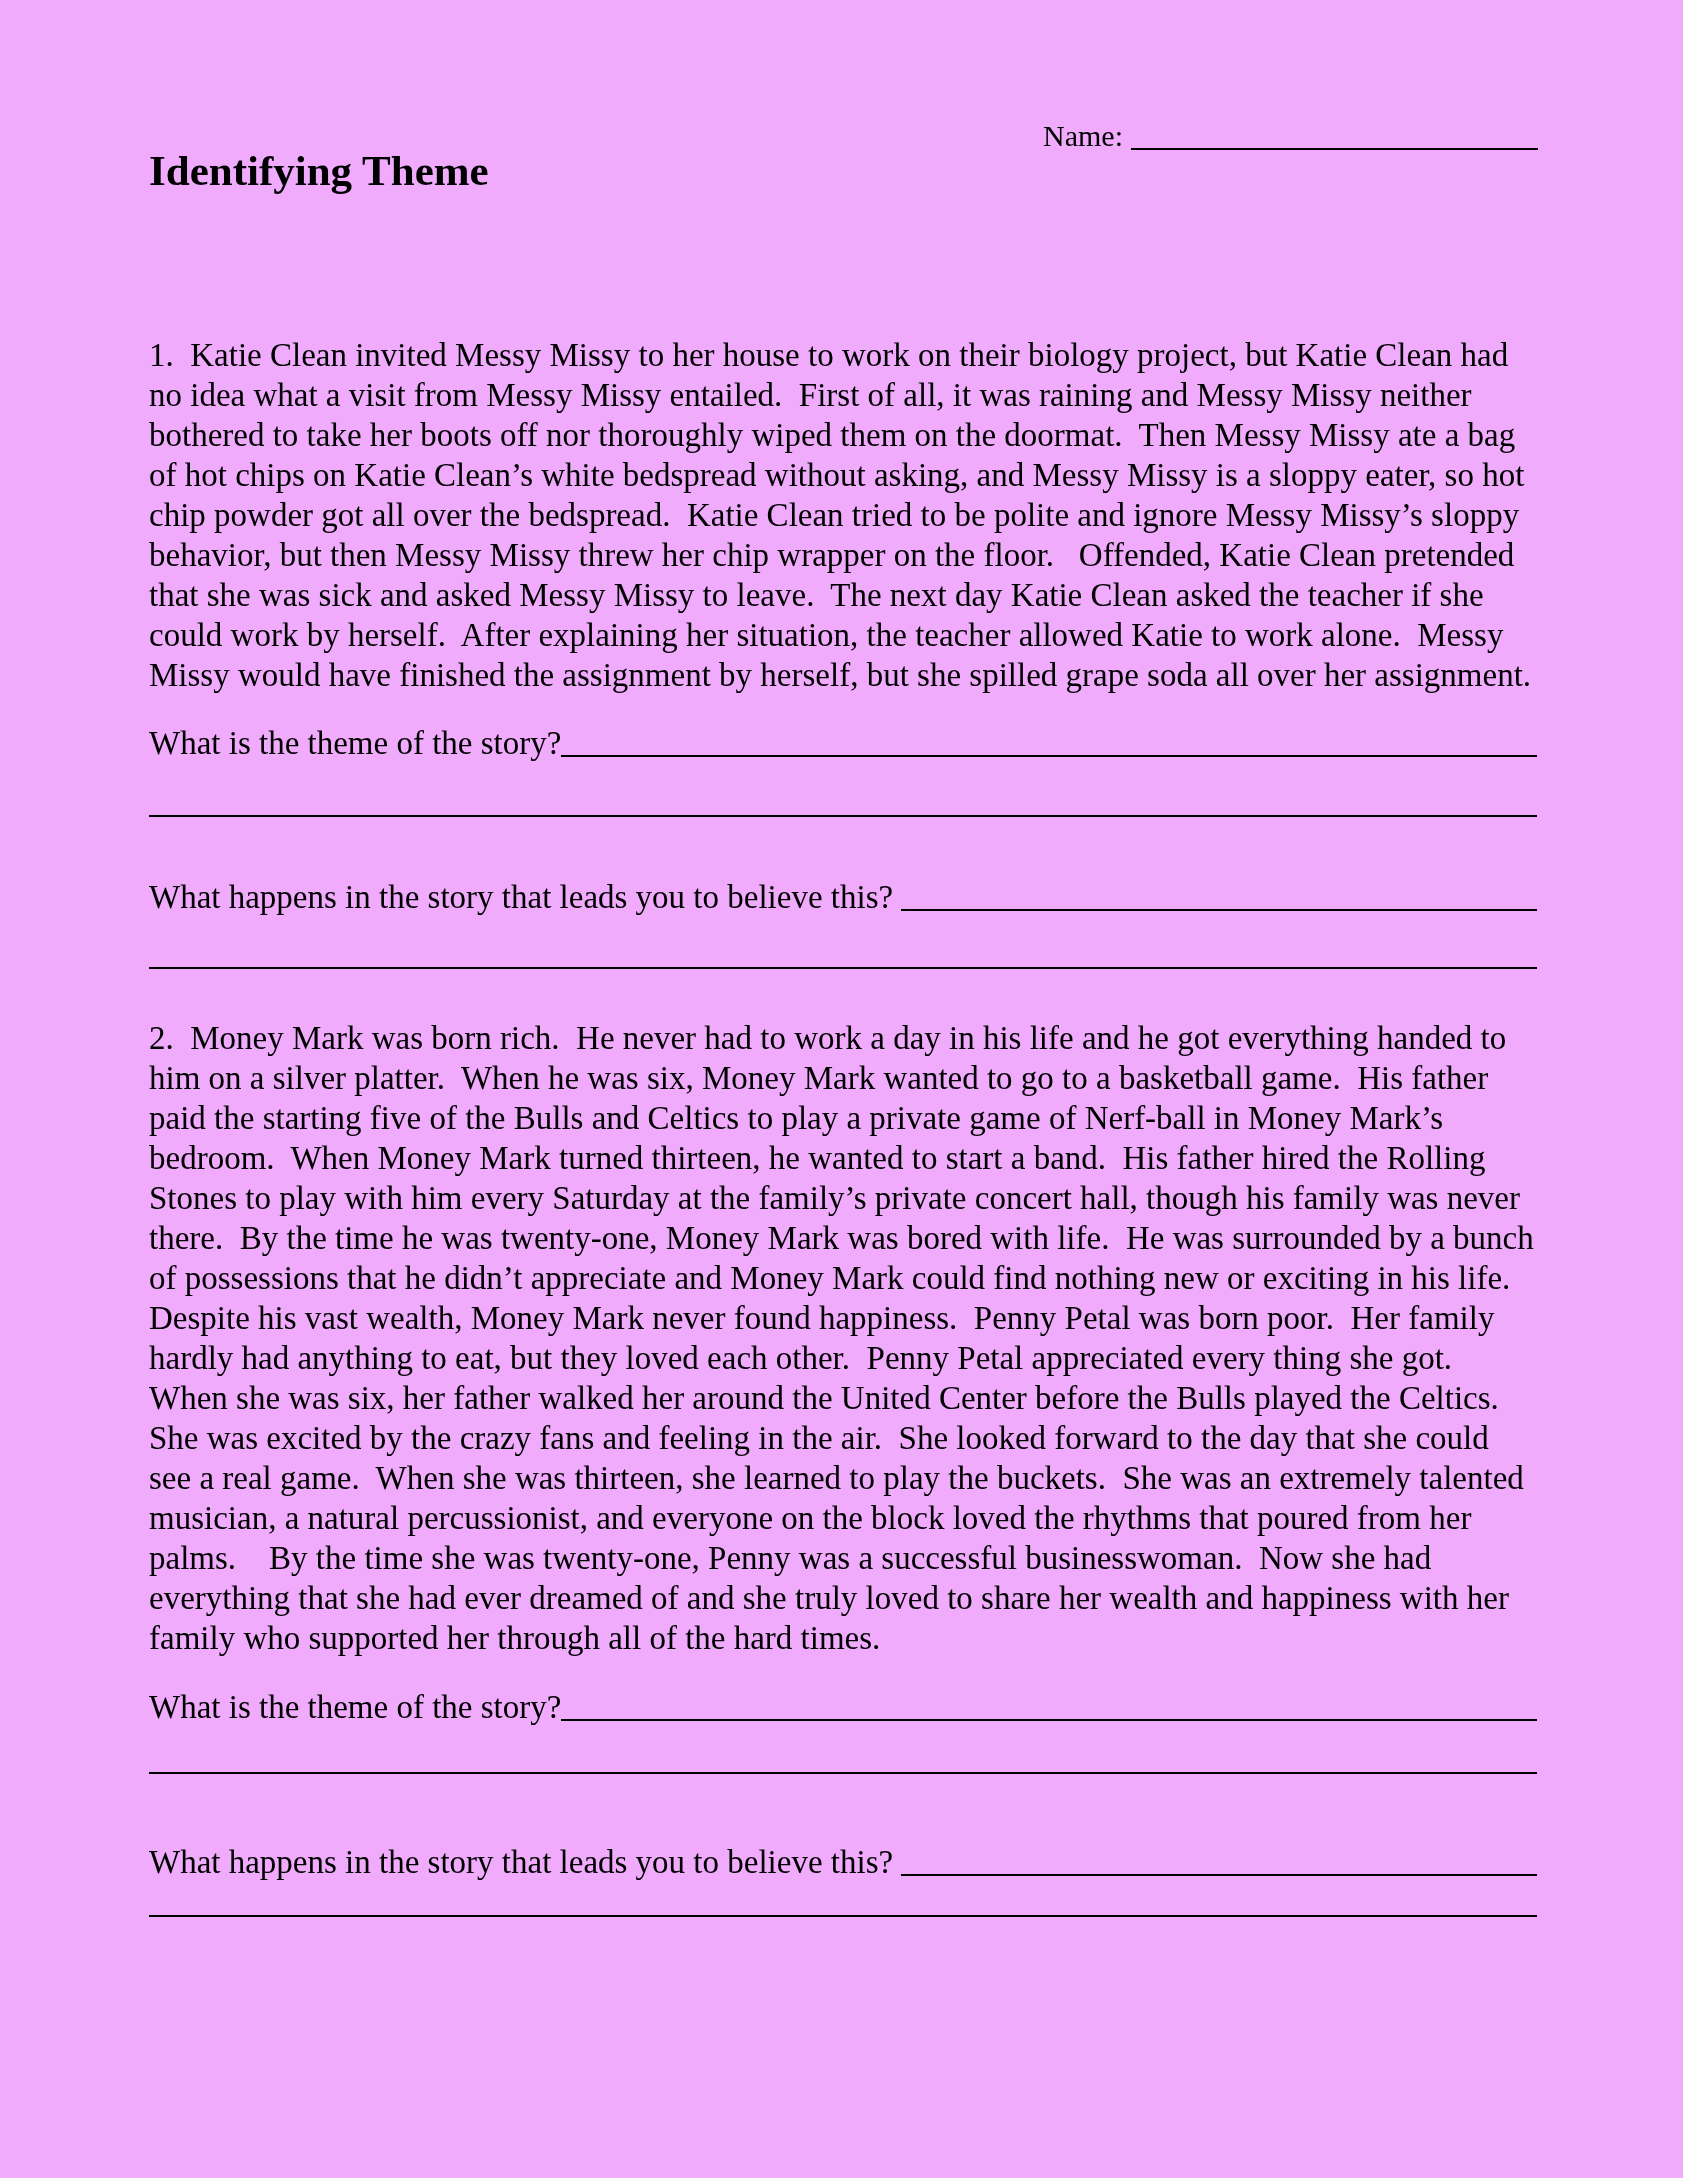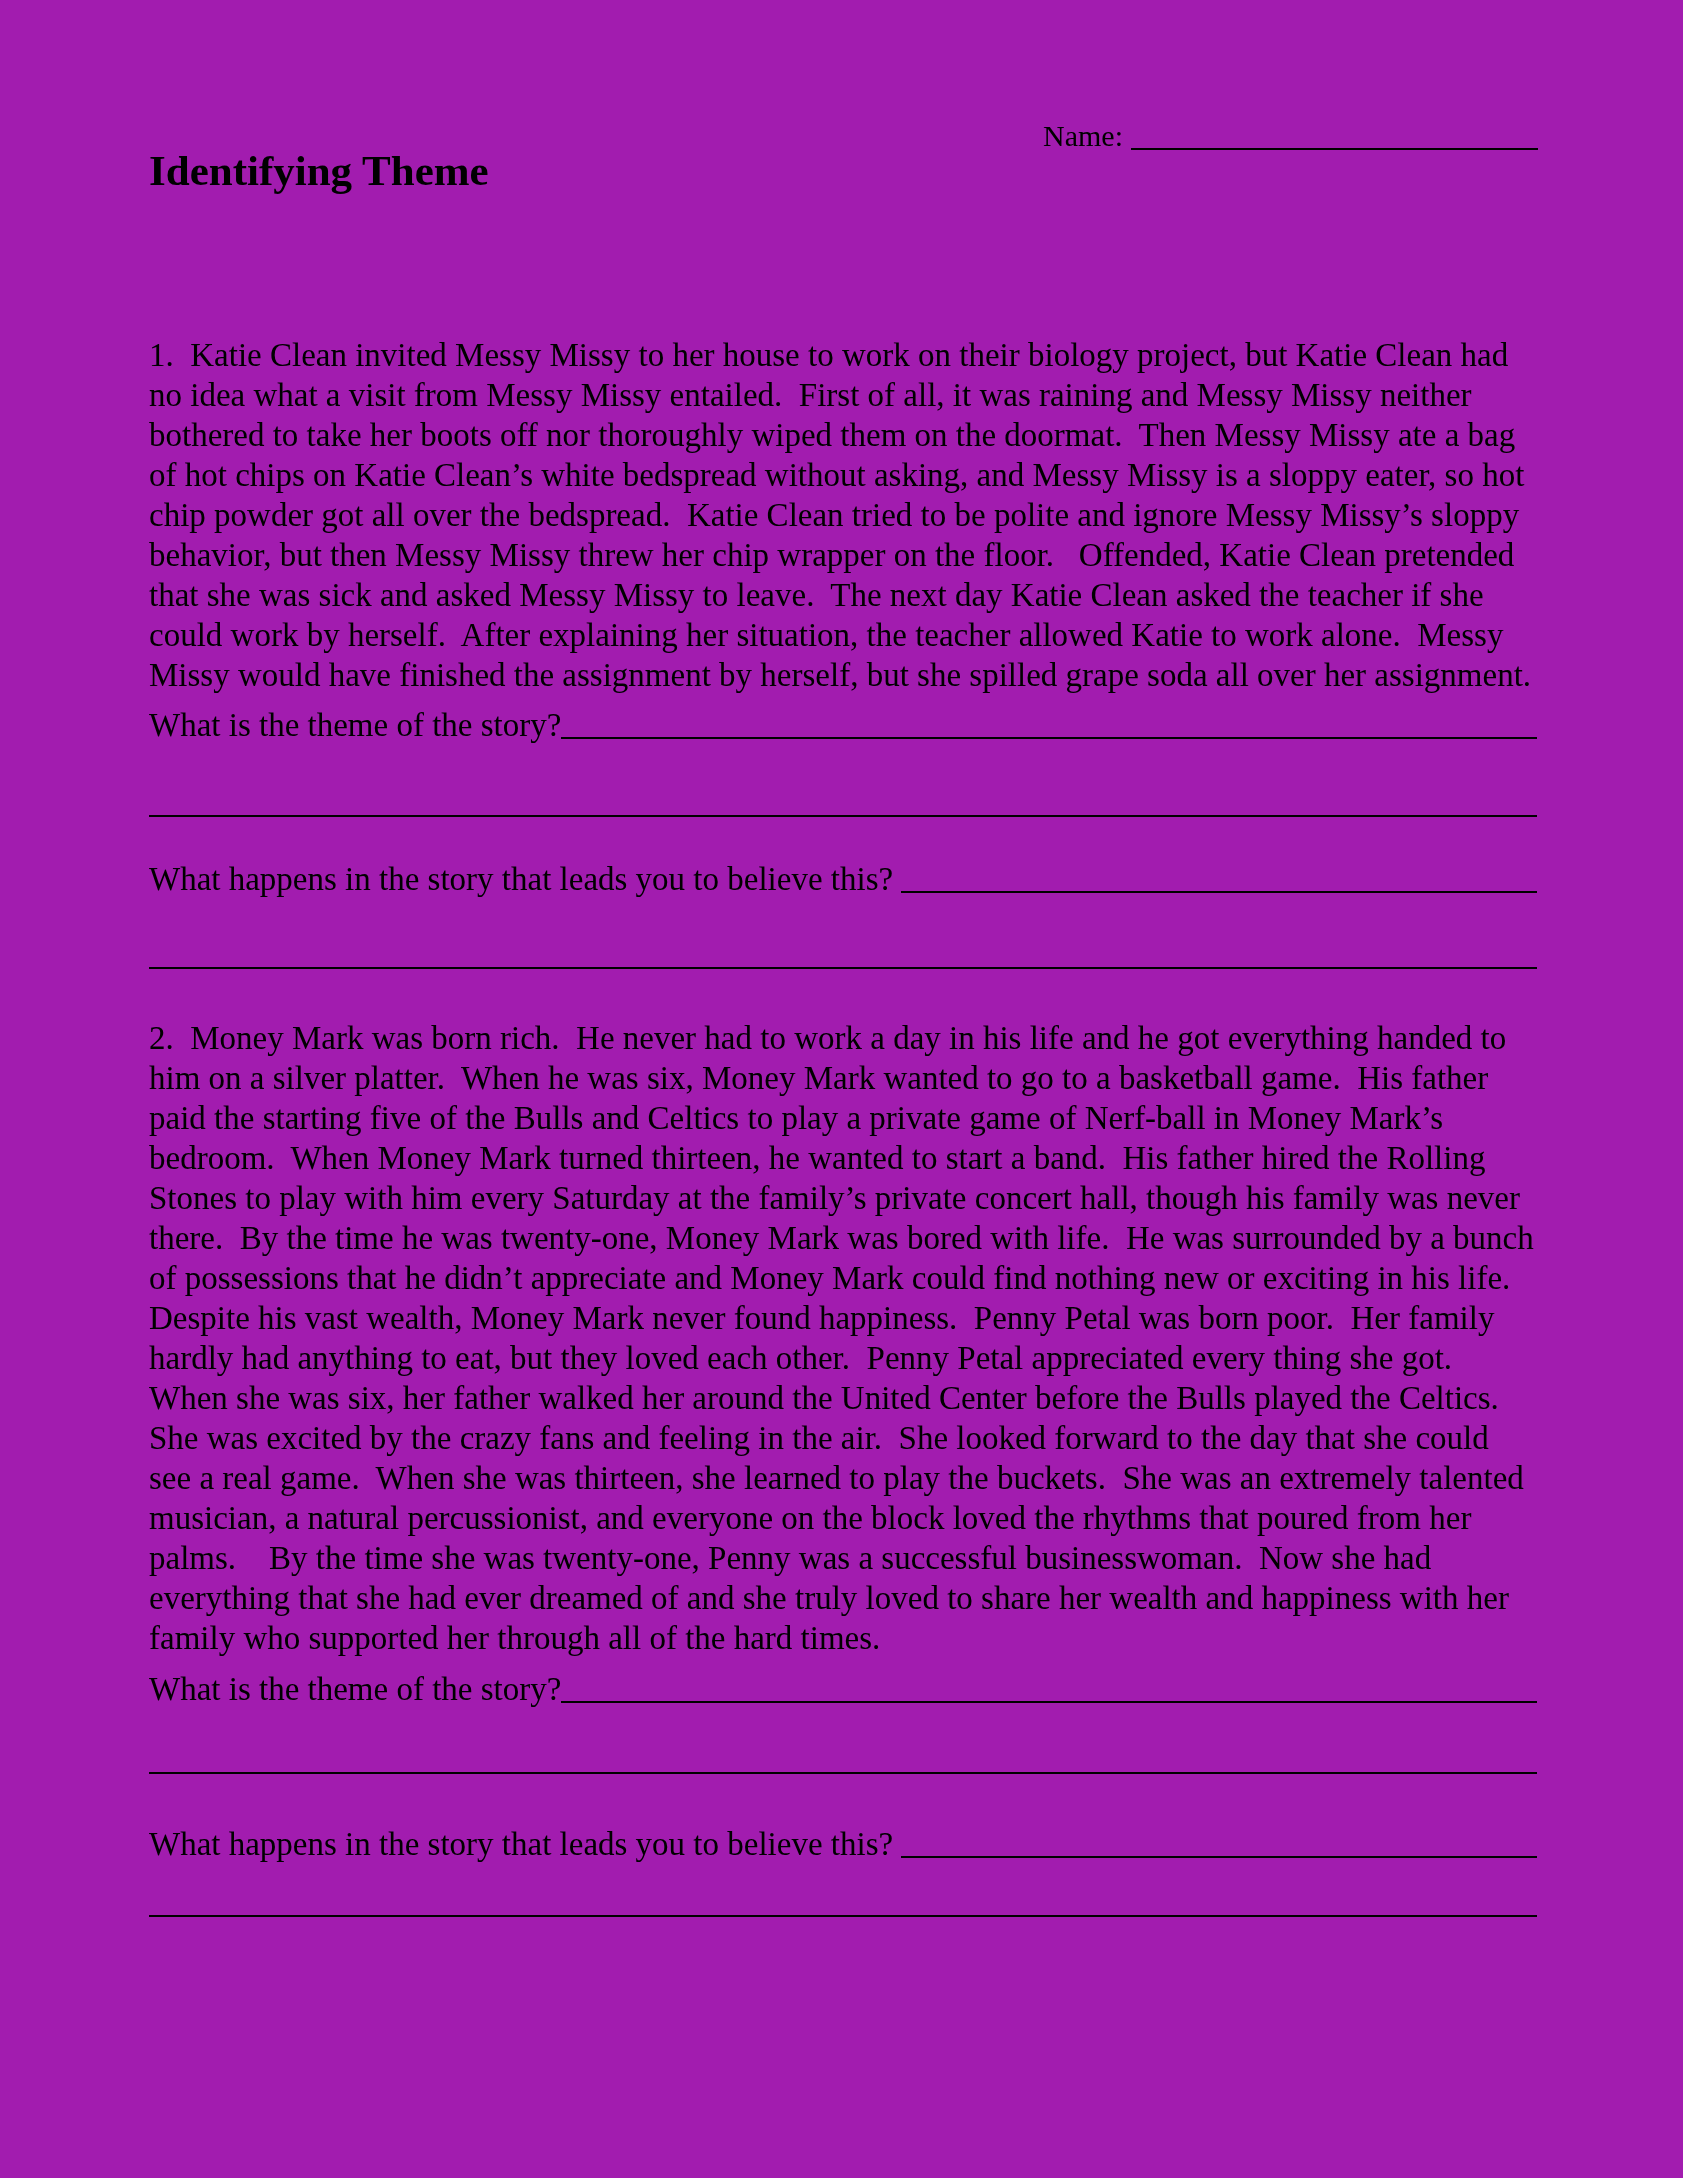--- a/index.html
+++ b/index.html
@@ -1,21 +1,21 @@
 <!DOCTYPE html>
 <html><head>
 <meta charset="utf-8">
 <style>
   * { margin:0; padding:0; box-sizing:border-box; }
   html,body { background:#ffffff; }
   .page {
     position:relative;
     width:1683px;
     height:2178px;
-    background:#a21caf;
+    background:#f0abfc;
     color:#000000;
     font-family:"Liberation Serif","DejaVu Serif",serif;
     overflow:hidden;
   }
   .body-text {
     font-size:33px;
     line-height:40px;
     white-space:pre-wrap;
     text-align:left;
   }
@@ -33,21 +33,21 @@
   }
 
   .title {
     top:147px;
     font-size:43px;
     font-weight:bold;
     line-height:48px;
   }
 
   .q-row { display:flex; align-items:stretch; }
-  .q-row .label { white-space:pre; }
+  .q-row .label { white-space:pre;margin-top:18px; }
   .q-row .fill {
     flex:1; border-bottom:2px solid #000; margin-bottom:6px;
   }
 
   .rule {
     left:149px; width:1388px; height:0;
     border-top:2px solid #000;
   }
 </style>
 </head>

